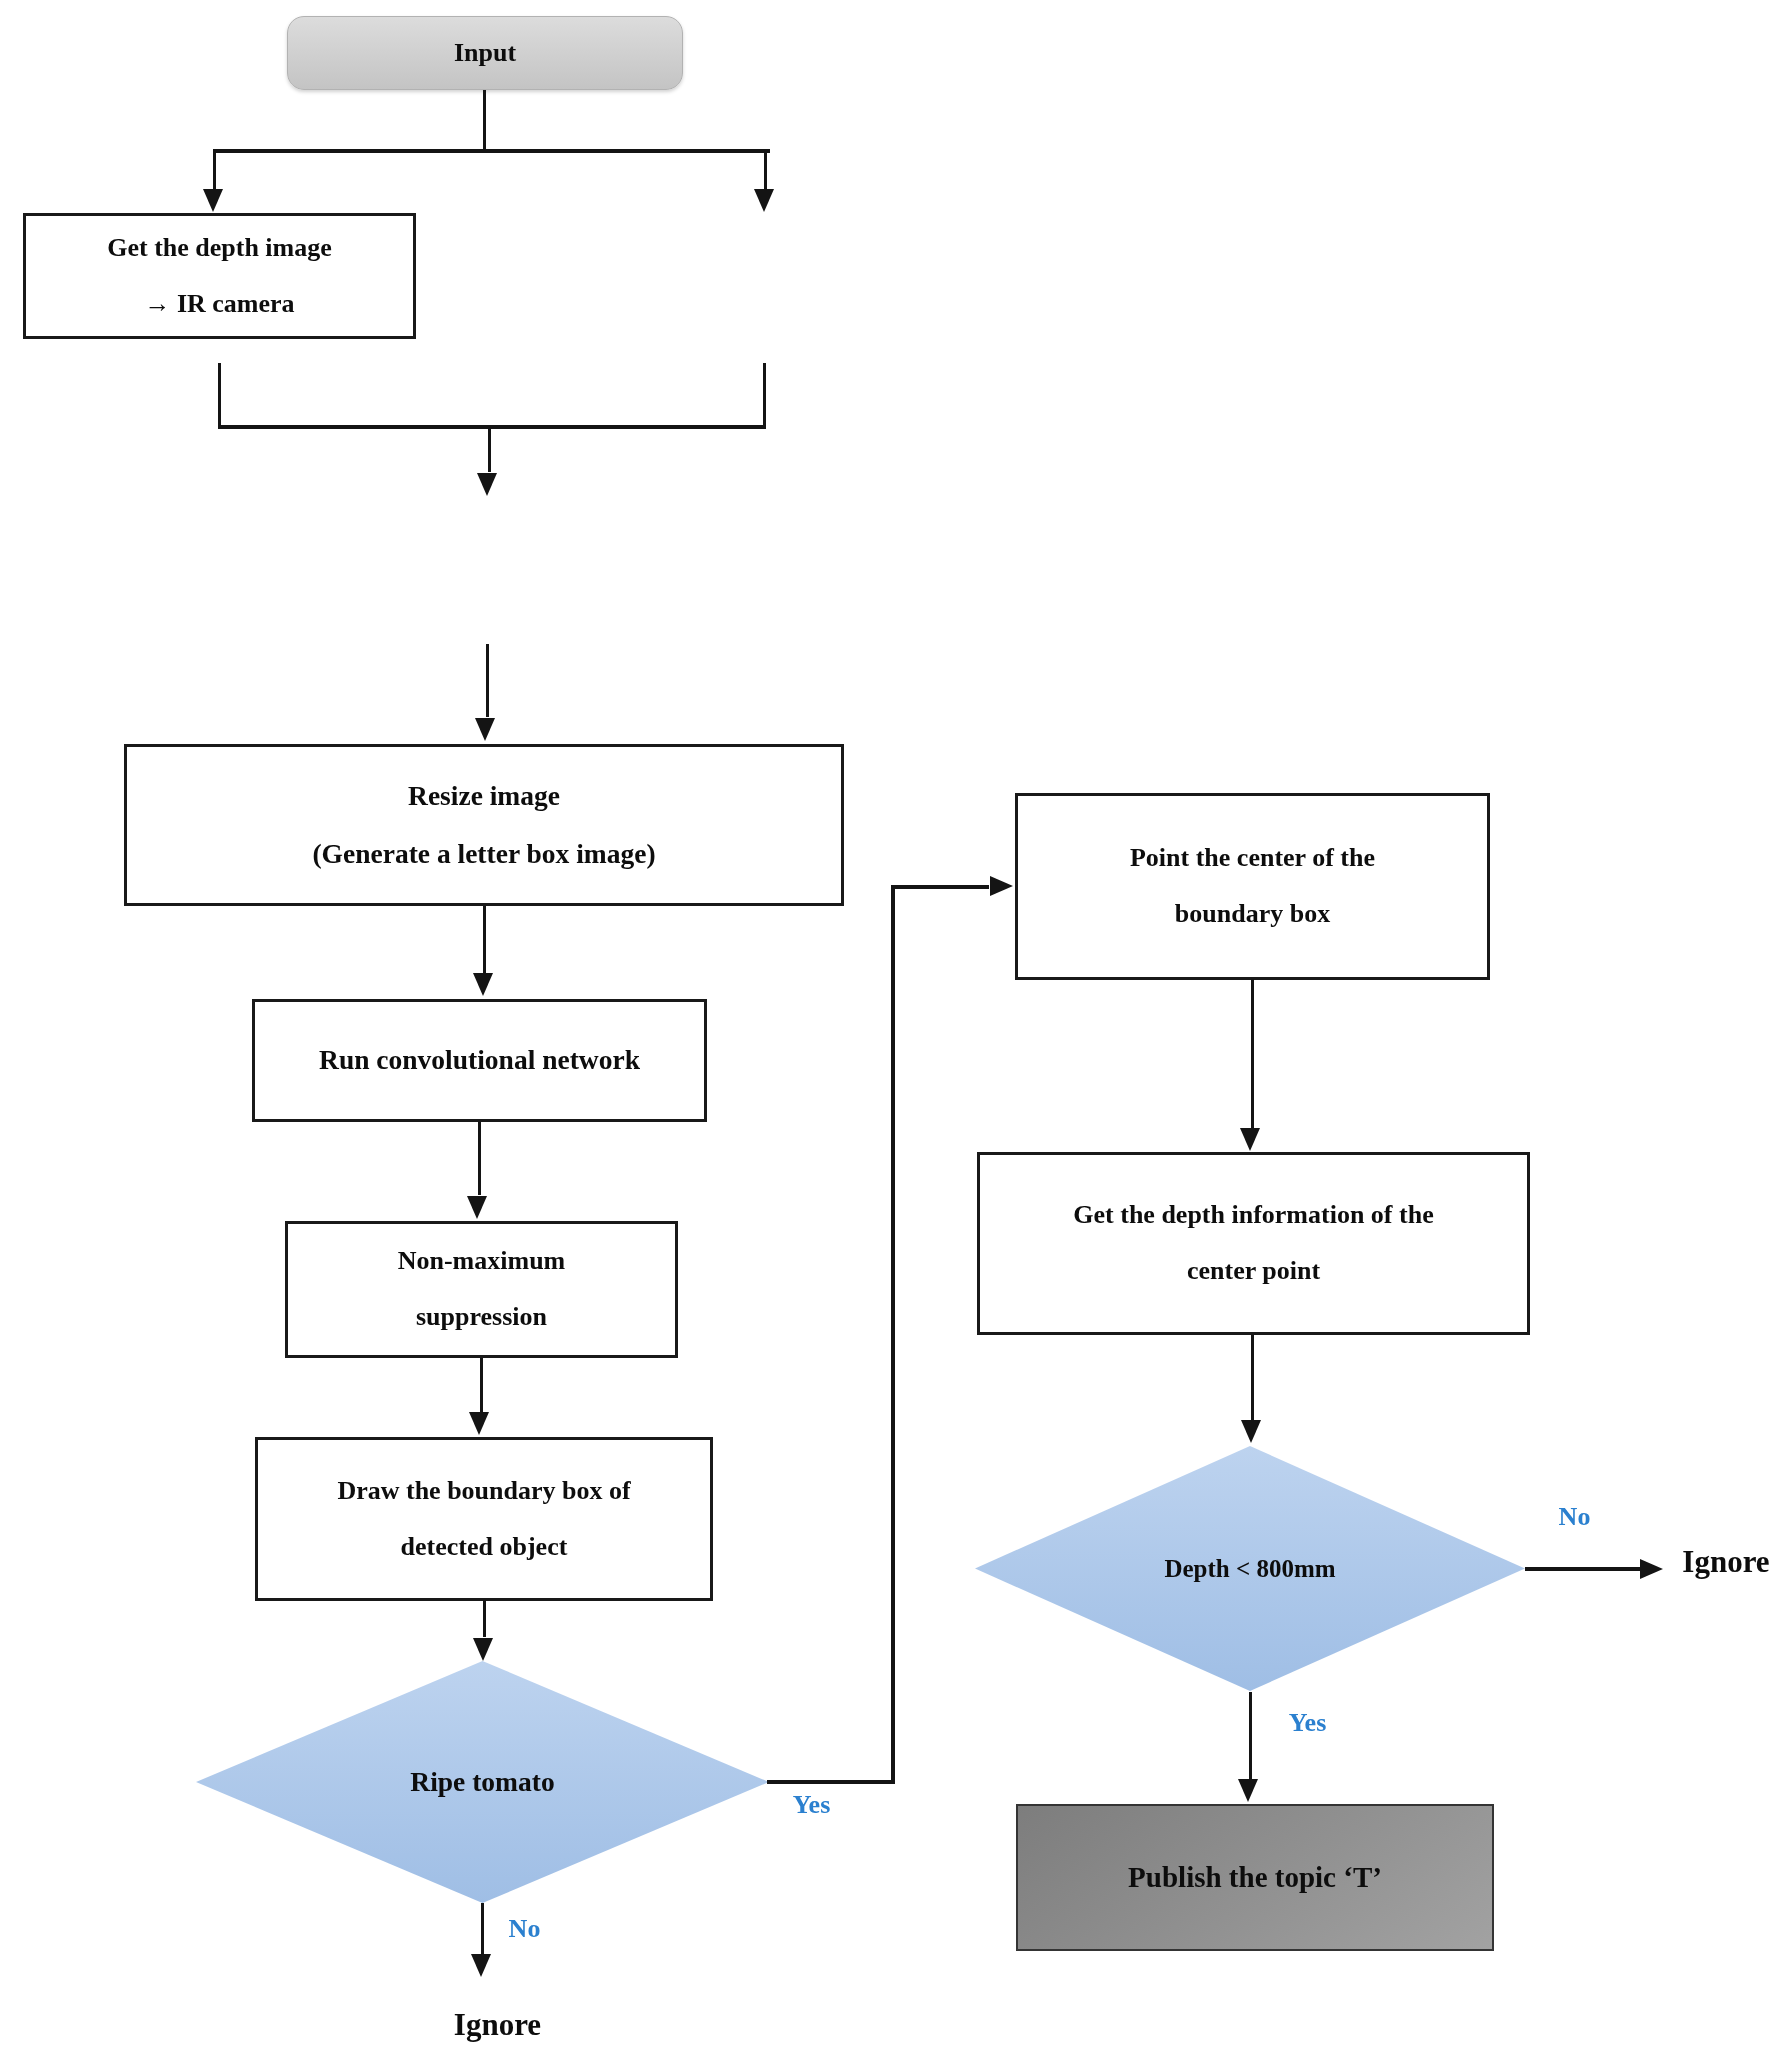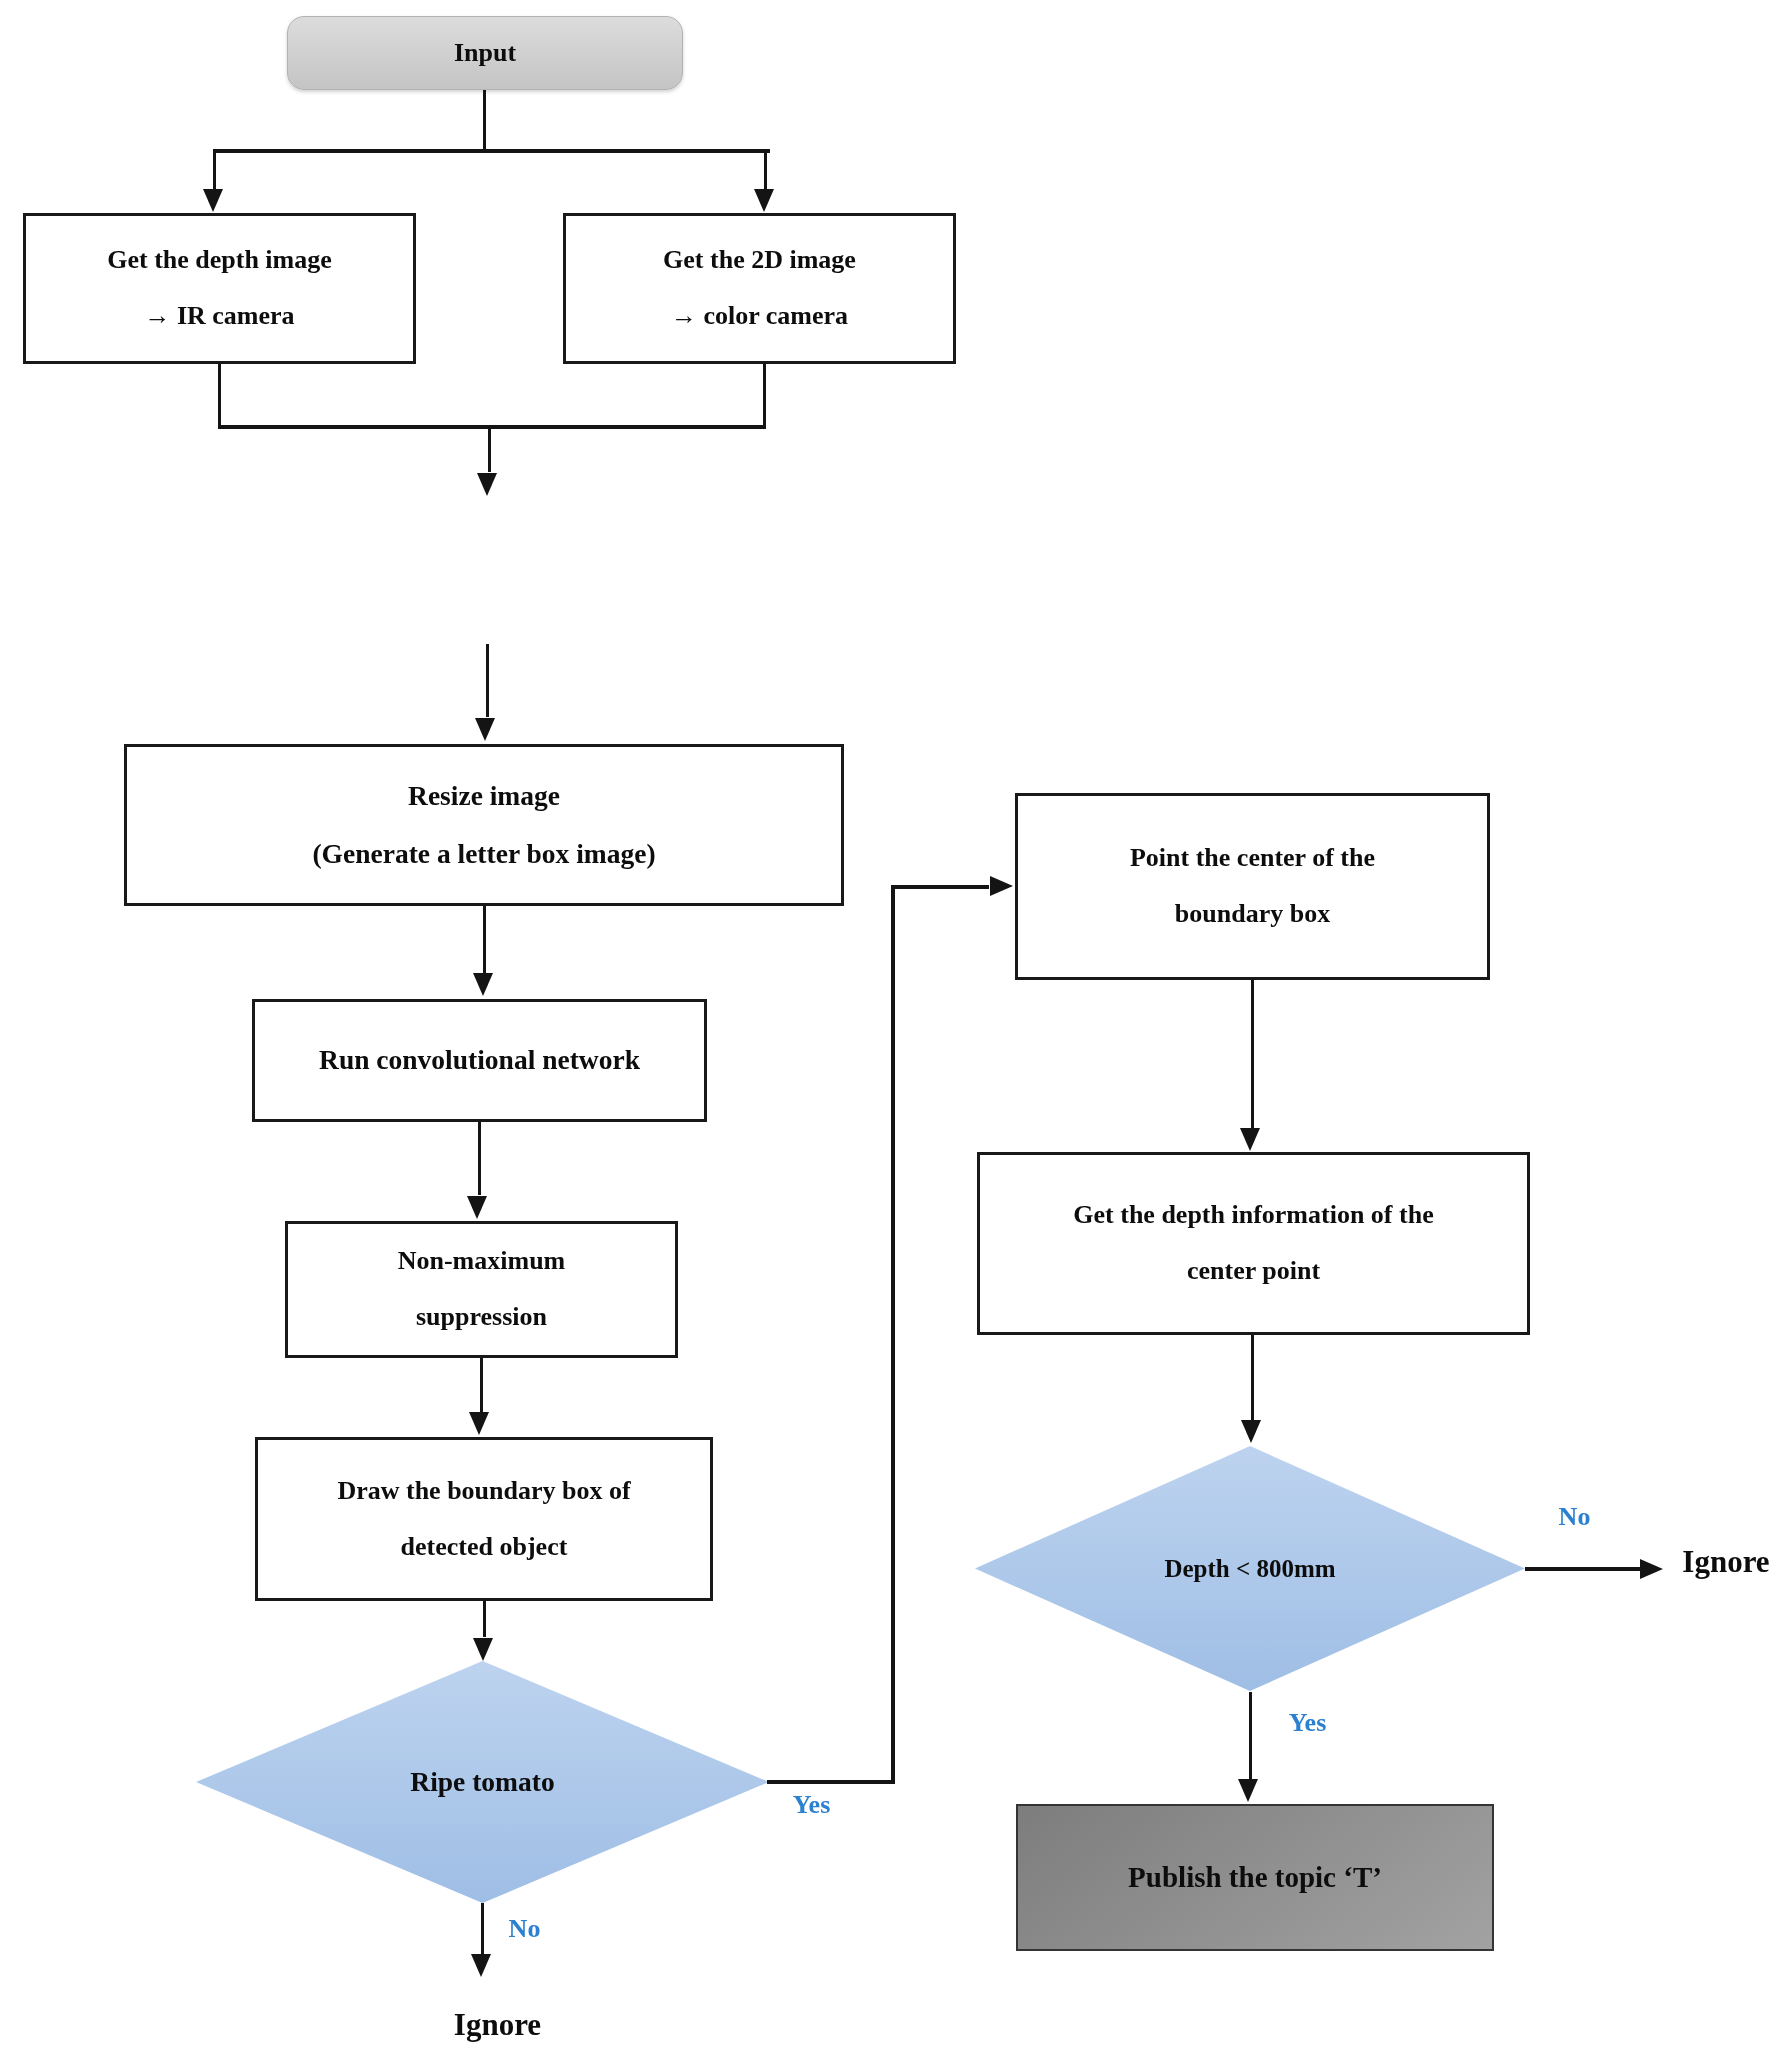--- a/index.html
+++ b/index.html
@@ -49,29 +49,25 @@
 </style>
 </head>
 <body>
 
 <div id="canvas">
 
   <div class="node terminal-input" style="left:287px;top:16.4px;width:396px;height:74px;">
     <span>Input</span>
   </div>
 
-  <div class="node process" style="left:23px;top:213px;width:393px;height:151px;">
+  <div class="node process" style="left:23px;top:213px;width:393px;height:126px;">
     <span>Get the depth image</span>
     <span>→ IR camera</span>
   </div>
 
-  <div class="node process" style="left:563px;top:213px;width:393px;height:151px;">
-    <span>Get the 2D image</span>
-    <span>→ color camera</span>
-  </div>
 
 
   <div class="node process" style="left:124px;top:744px;width:720px;height:162px;font-size:27.5px;">
     <span>Resize image</span>
     <span>(Generate a letter box image)</span>
   </div>
 
   <div class="node process" style="left:252px;top:999px;width:455px;height:123px;font-size:27.5px;">
     <span>Run convolutional network</span>
   </div>

